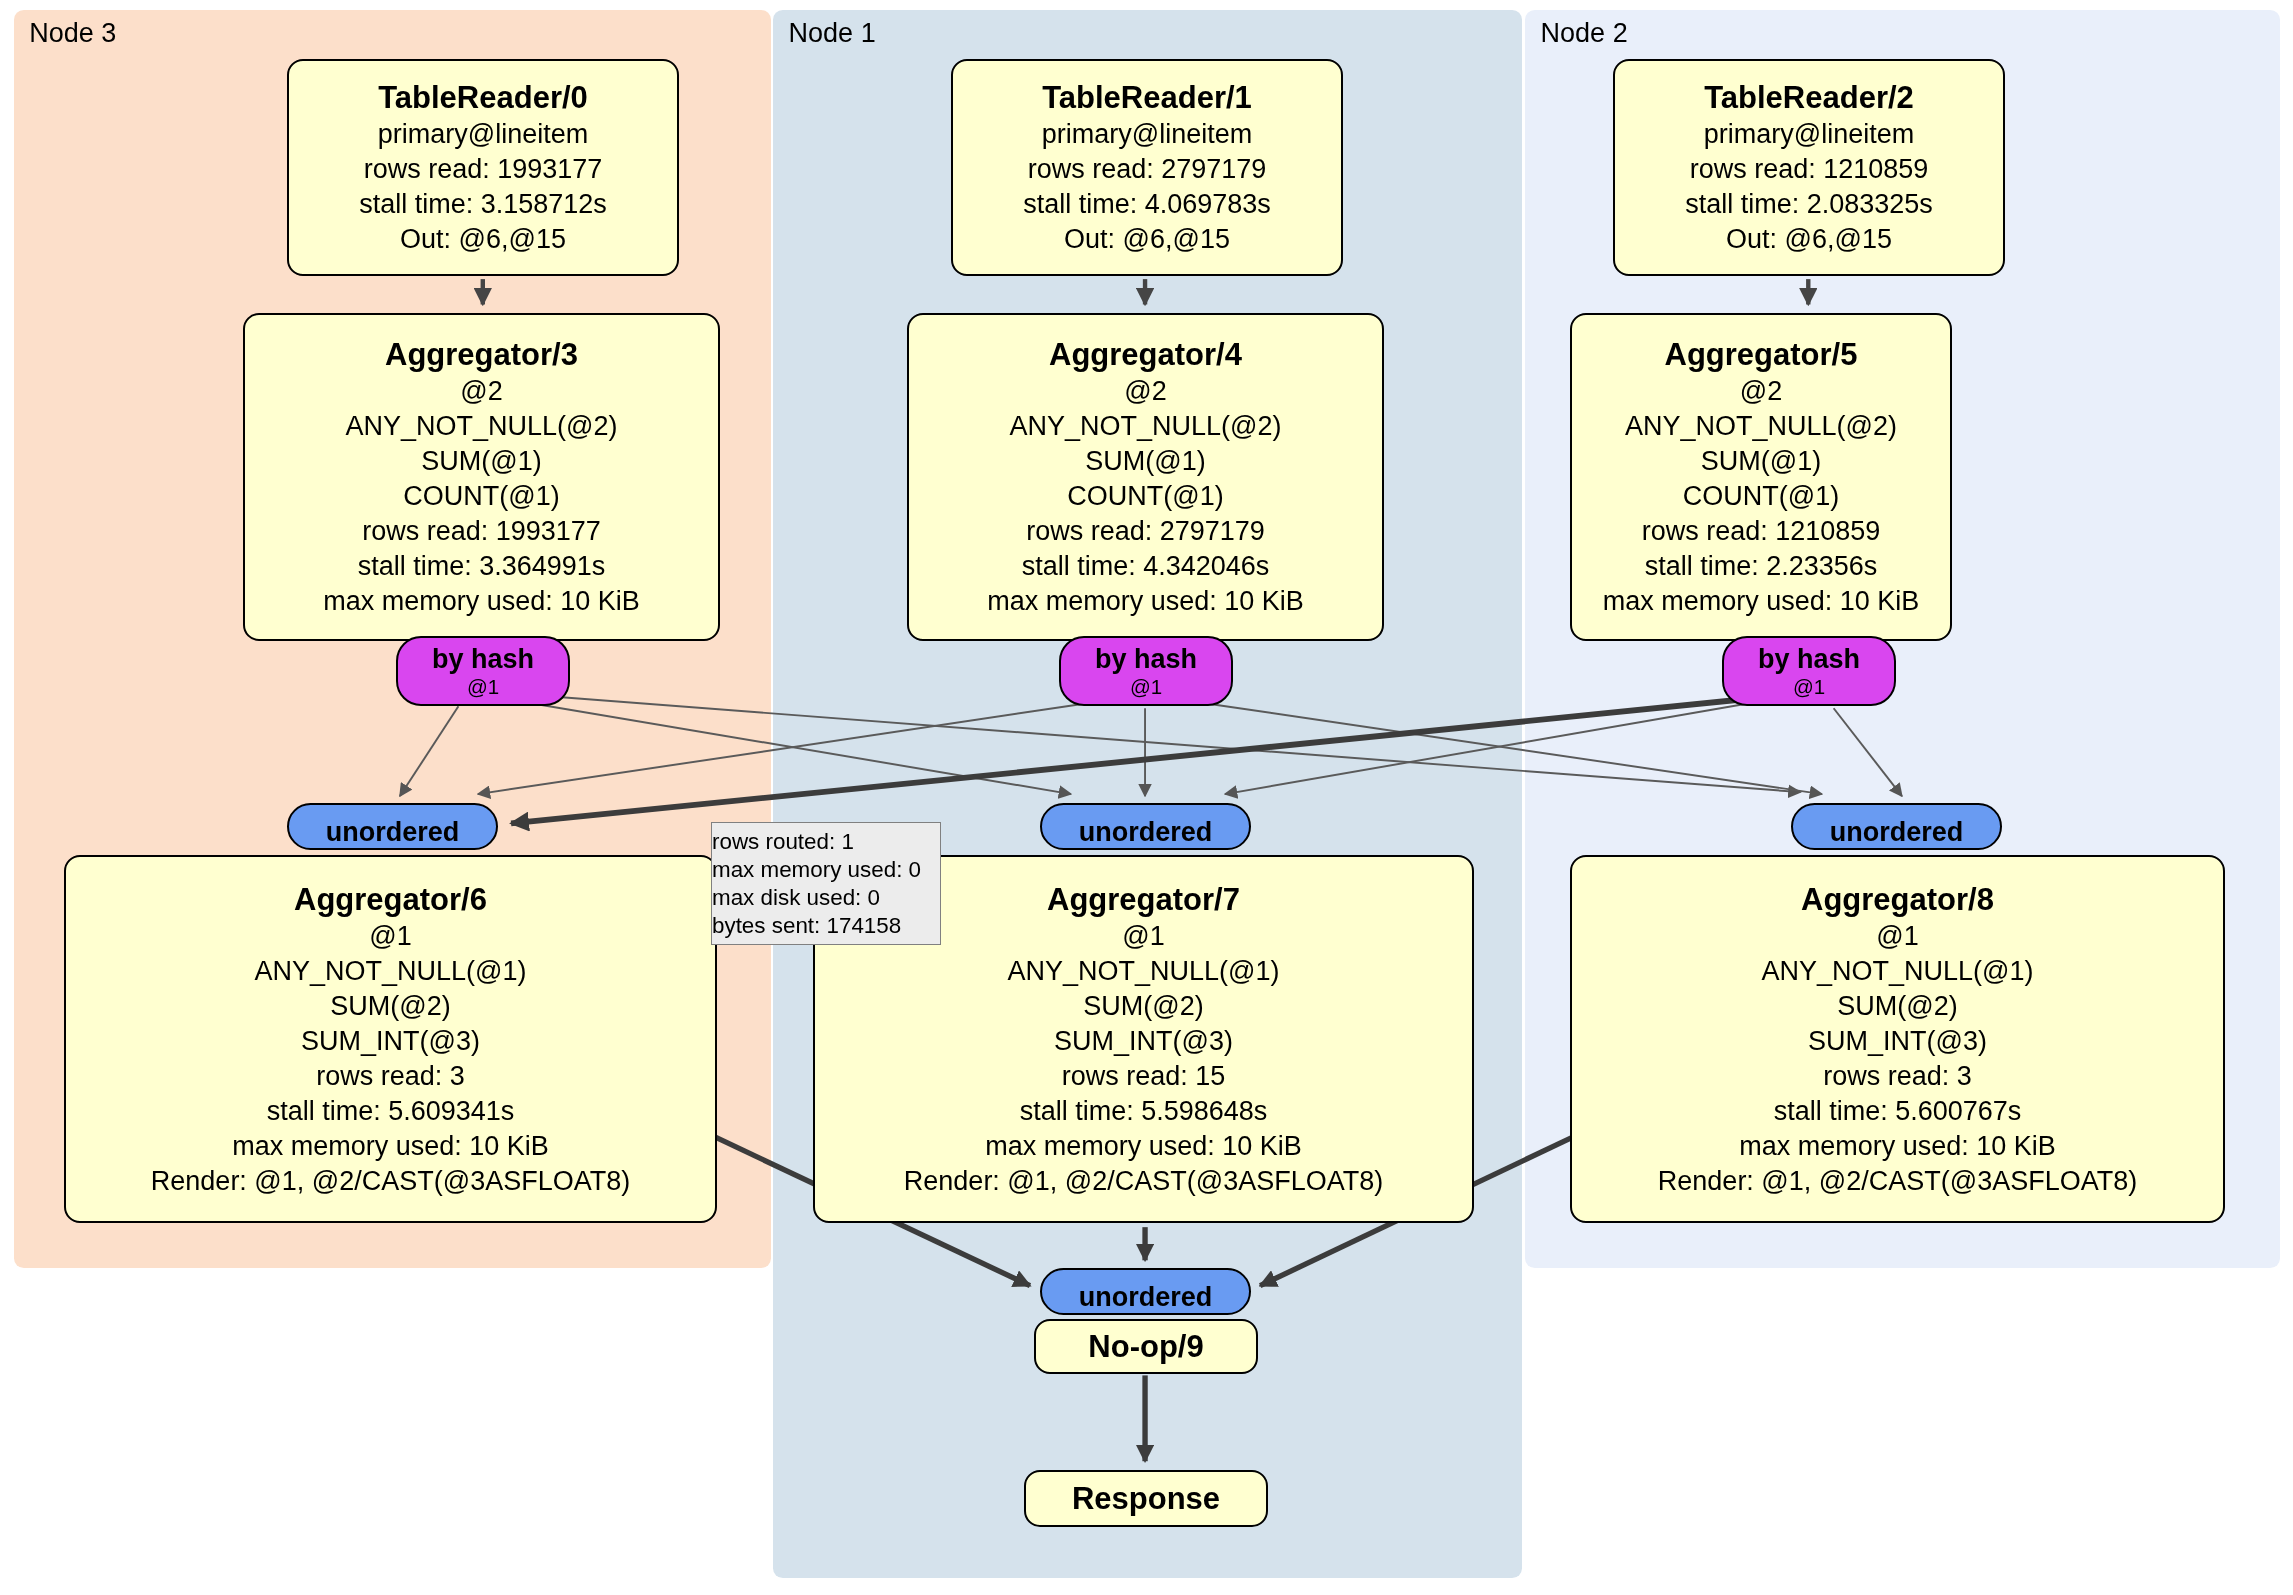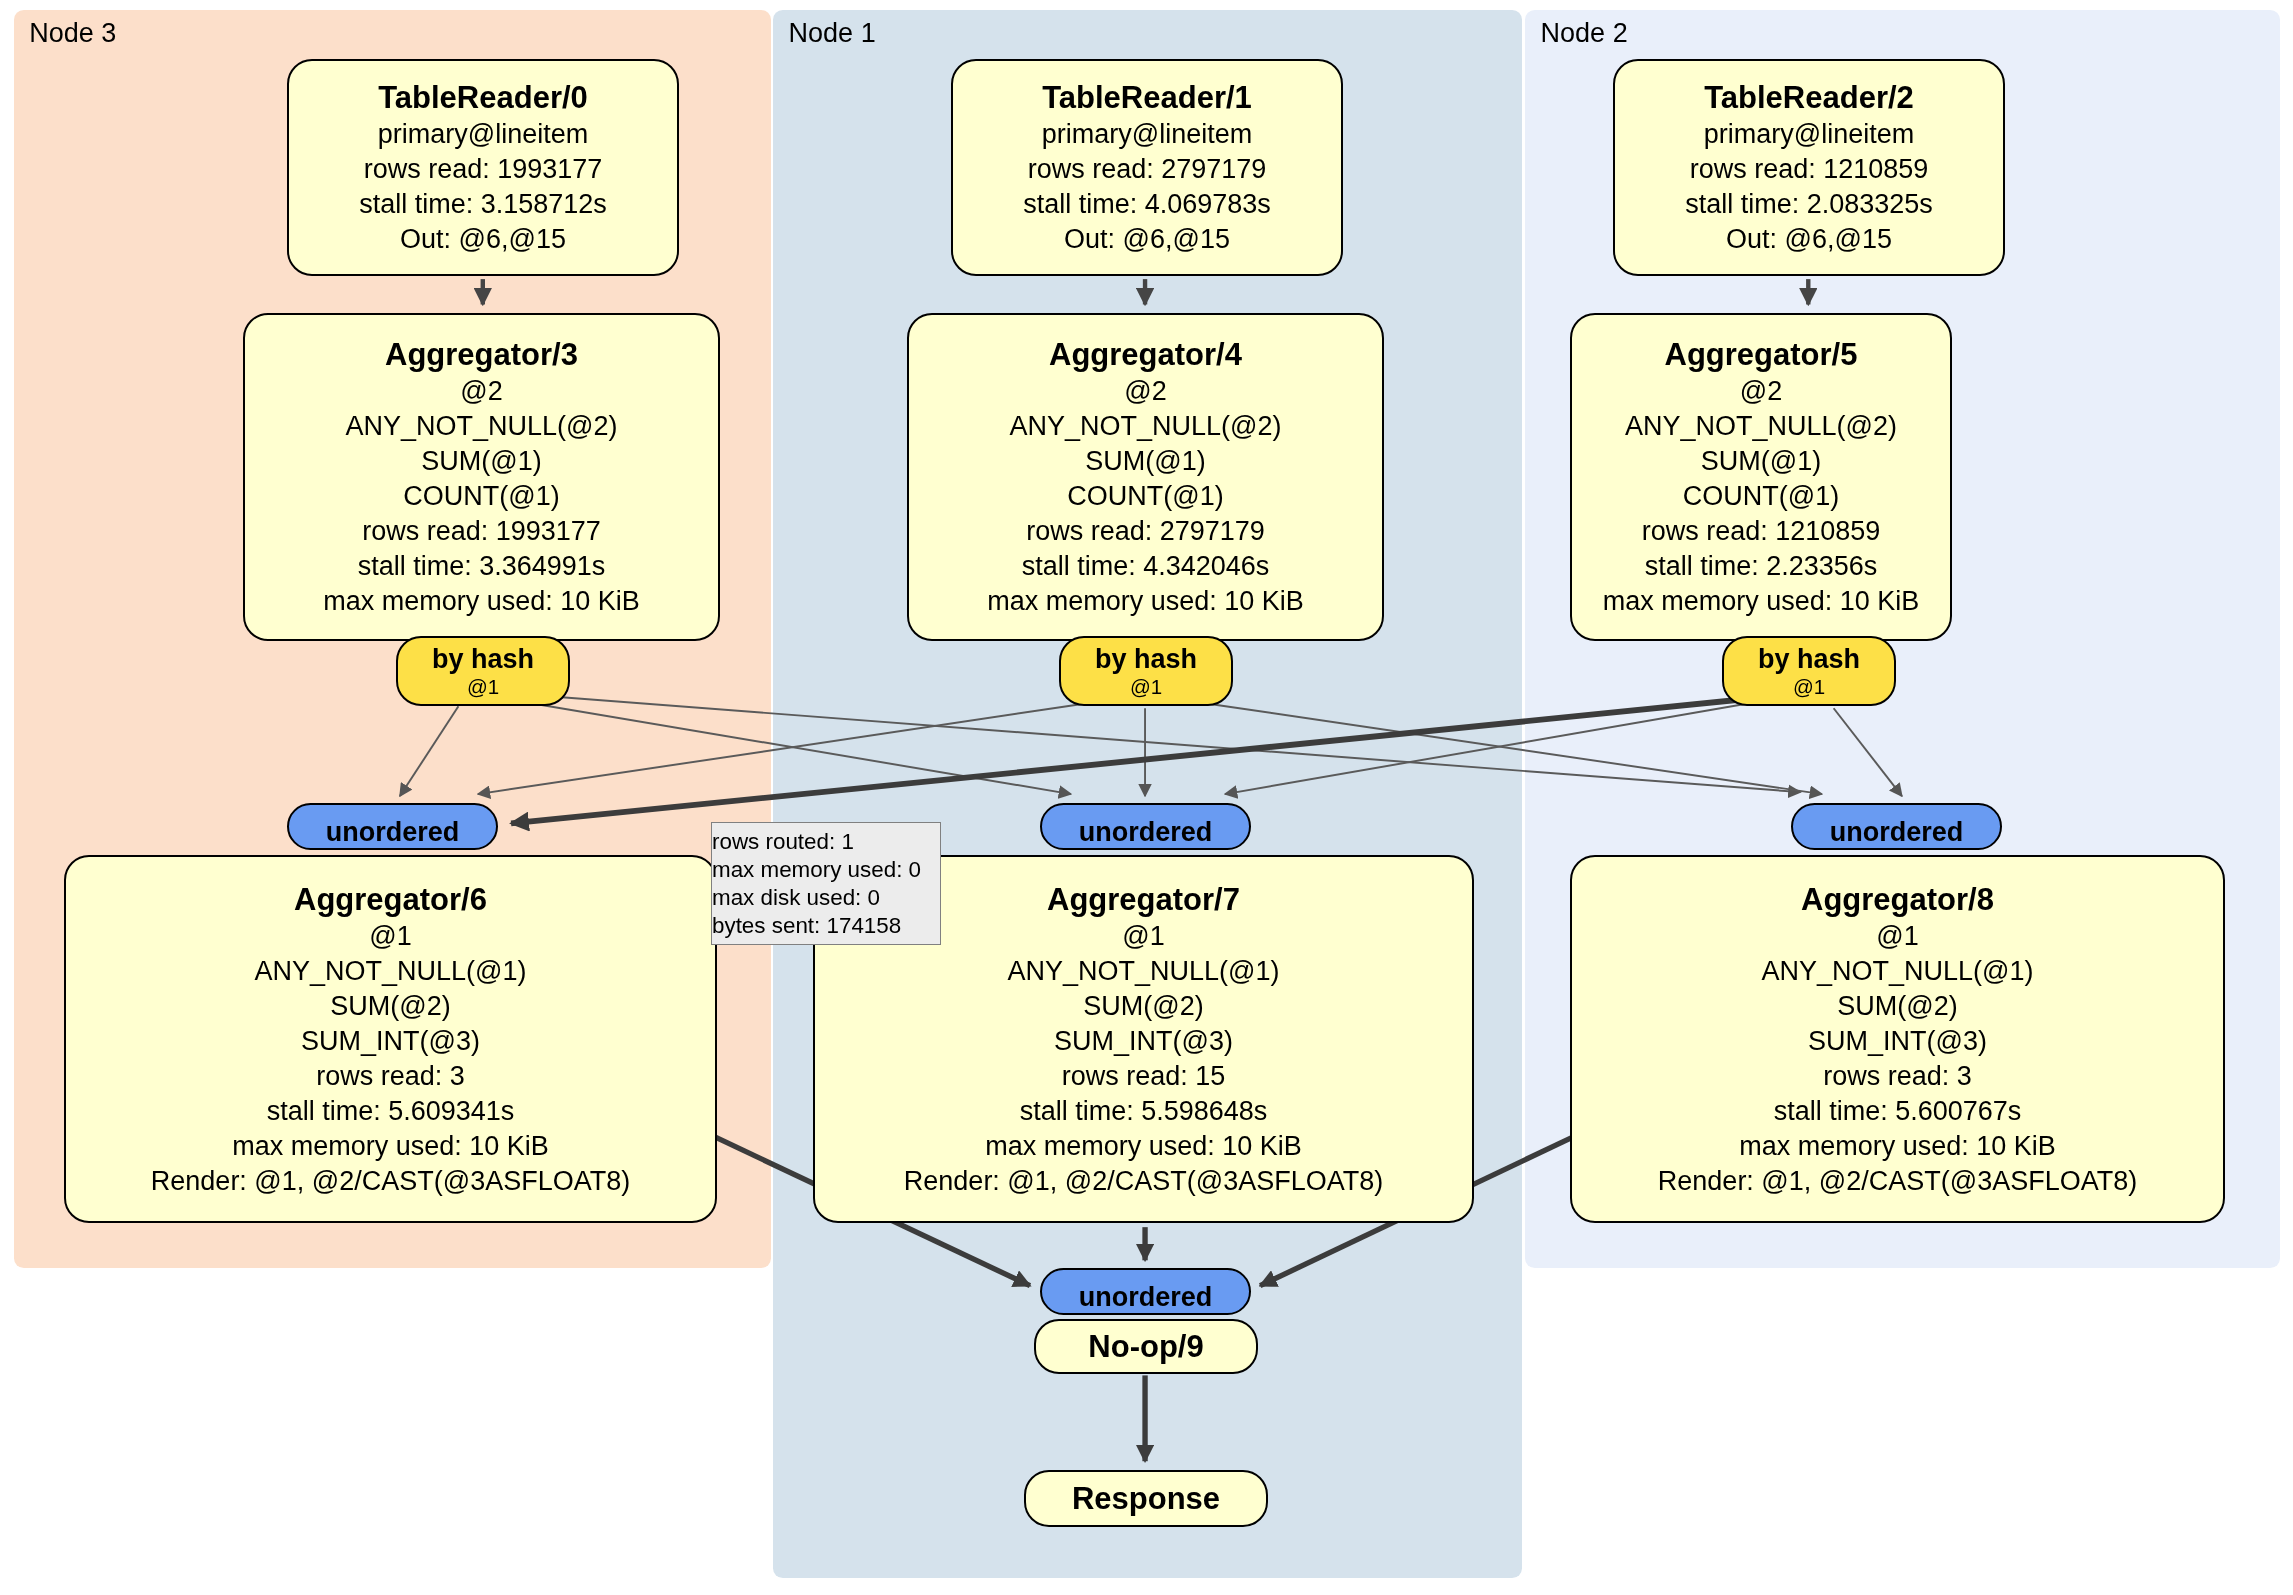--- a/index.html
+++ b/index.html
@@ -8,27 +8,27 @@
   #canvas { position:relative; width:2294px; height:1596px; background:#ffffff; overflow:hidden; }
 
   .panel { position:absolute; border-radius:9.8px; z-index:1; }
   .panel-node3 { left:13.7px;  top:9.8px; width:757px;  height:1258px; background:#fcdfca; }
   .panel-node1 { left:773px; top:9.8px; width:749px;  height:1568px; background:#d5e2ec; }
   .panel-node2 { left:1525px;top:9.8px; width:755px;  height:1258px; background:#e9effa; }
   .panel-label { position:absolute; top:7.8px; left:15.6px; font-size:27px; }
 
   svg.edges { position:absolute; left:0; top:0; width:2294px; height:1596px; z-index:2; }
 
-  .proc { position:absolute; background:#ffffd0; border:2px solid #000; border-radius:25px;
+  .proc { position:absolute; background:#ffffd0; border:2px solid #000; border-radius:16px;
           display:flex; flex-direction:column; align-items:center; justify-content:center;
           text-align:center; z-index:3; padding:3.9px 7.8px; }
   .proc-title { font-weight:bold; font-size:31px; line-height:39px; }
   .proc-line  { font-size:27px; line-height:35px; white-space:nowrap; }
 
-  .router { position:absolute; width:174px; height:70px; background:#fde047; border:2px solid #000;
+  .router { position:absolute; width:174px; height:70px; background:#d946ef; border:2px solid #000;
             border-radius:25px; display:flex; flex-direction:column; align-items:center;
             justify-content:center; z-index:4; }
   .router-label { font-weight:bold; font-size:27px; line-height:31px; }
   .router-sub   { font-size:20.5px; line-height:23.4px; }
 
   .sync { position:absolute; width:211px; height:47px; background:#699bf2; border:2px solid #000;
           border-radius:25px; display:flex; align-items:flex-end; justify-content:center;
           font-weight:bold; font-size:27px; z-index:4; }
 
   .tooltip { position:absolute; left:711px; top:822px; width:230px; height:123px;

